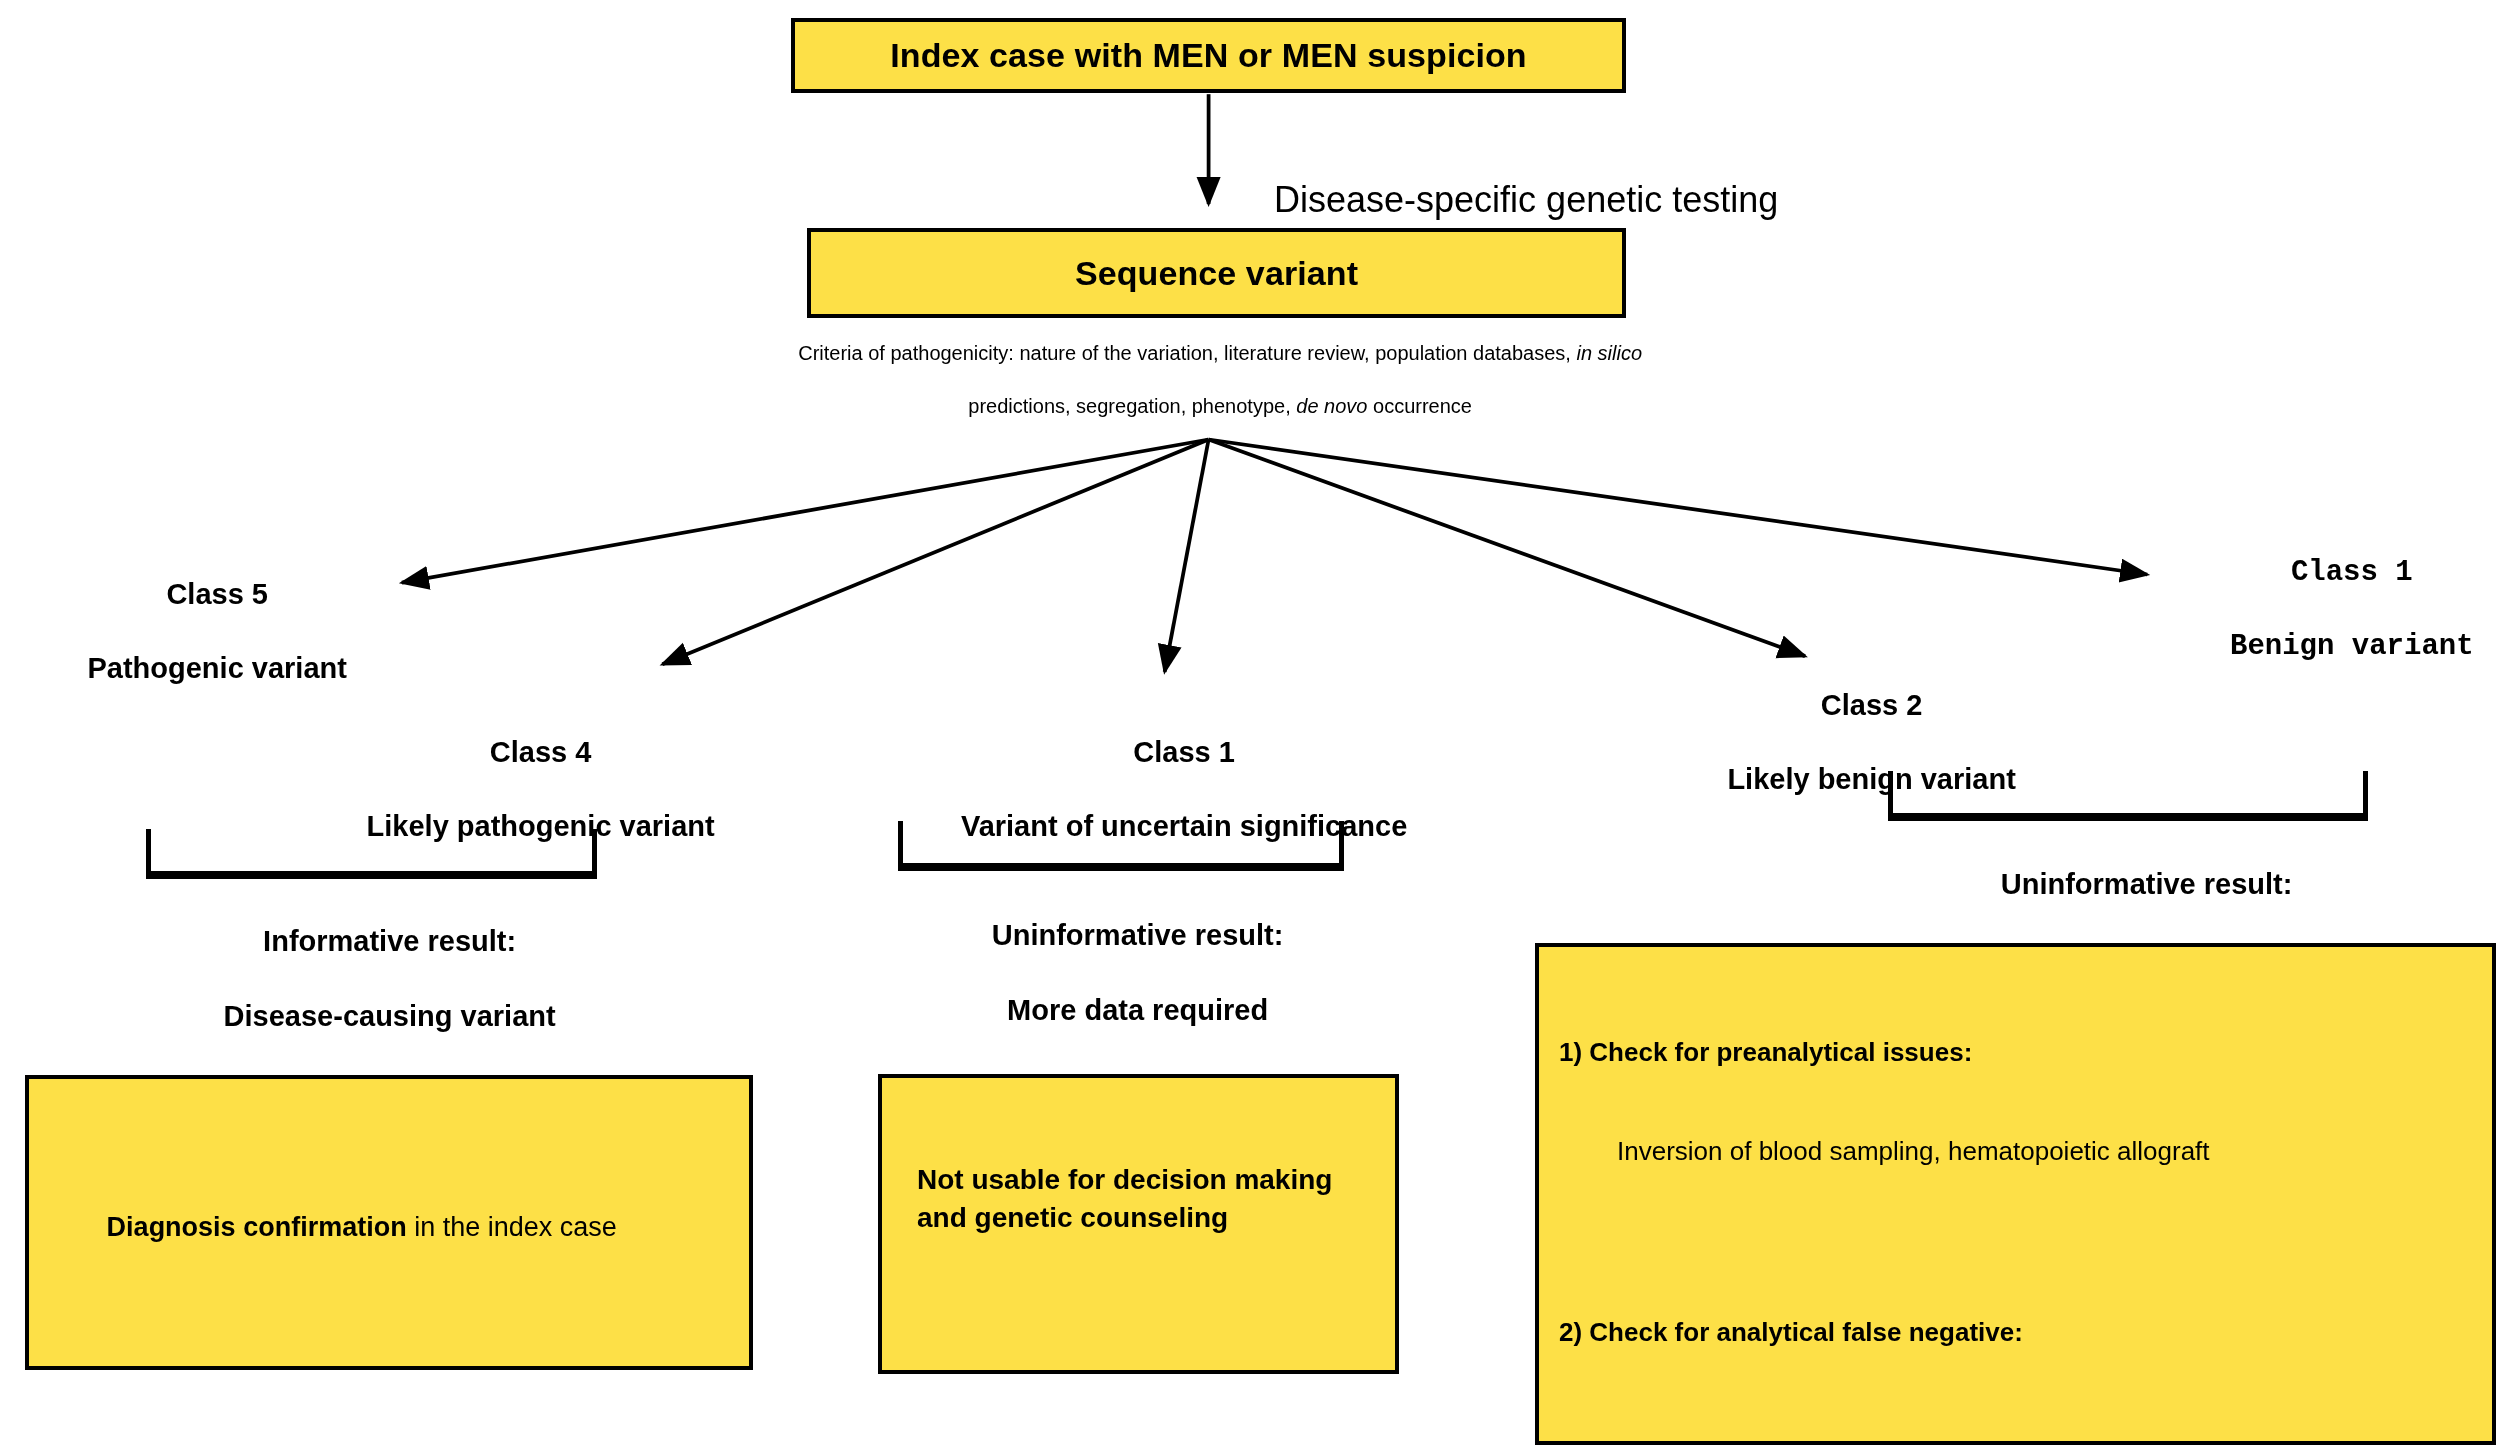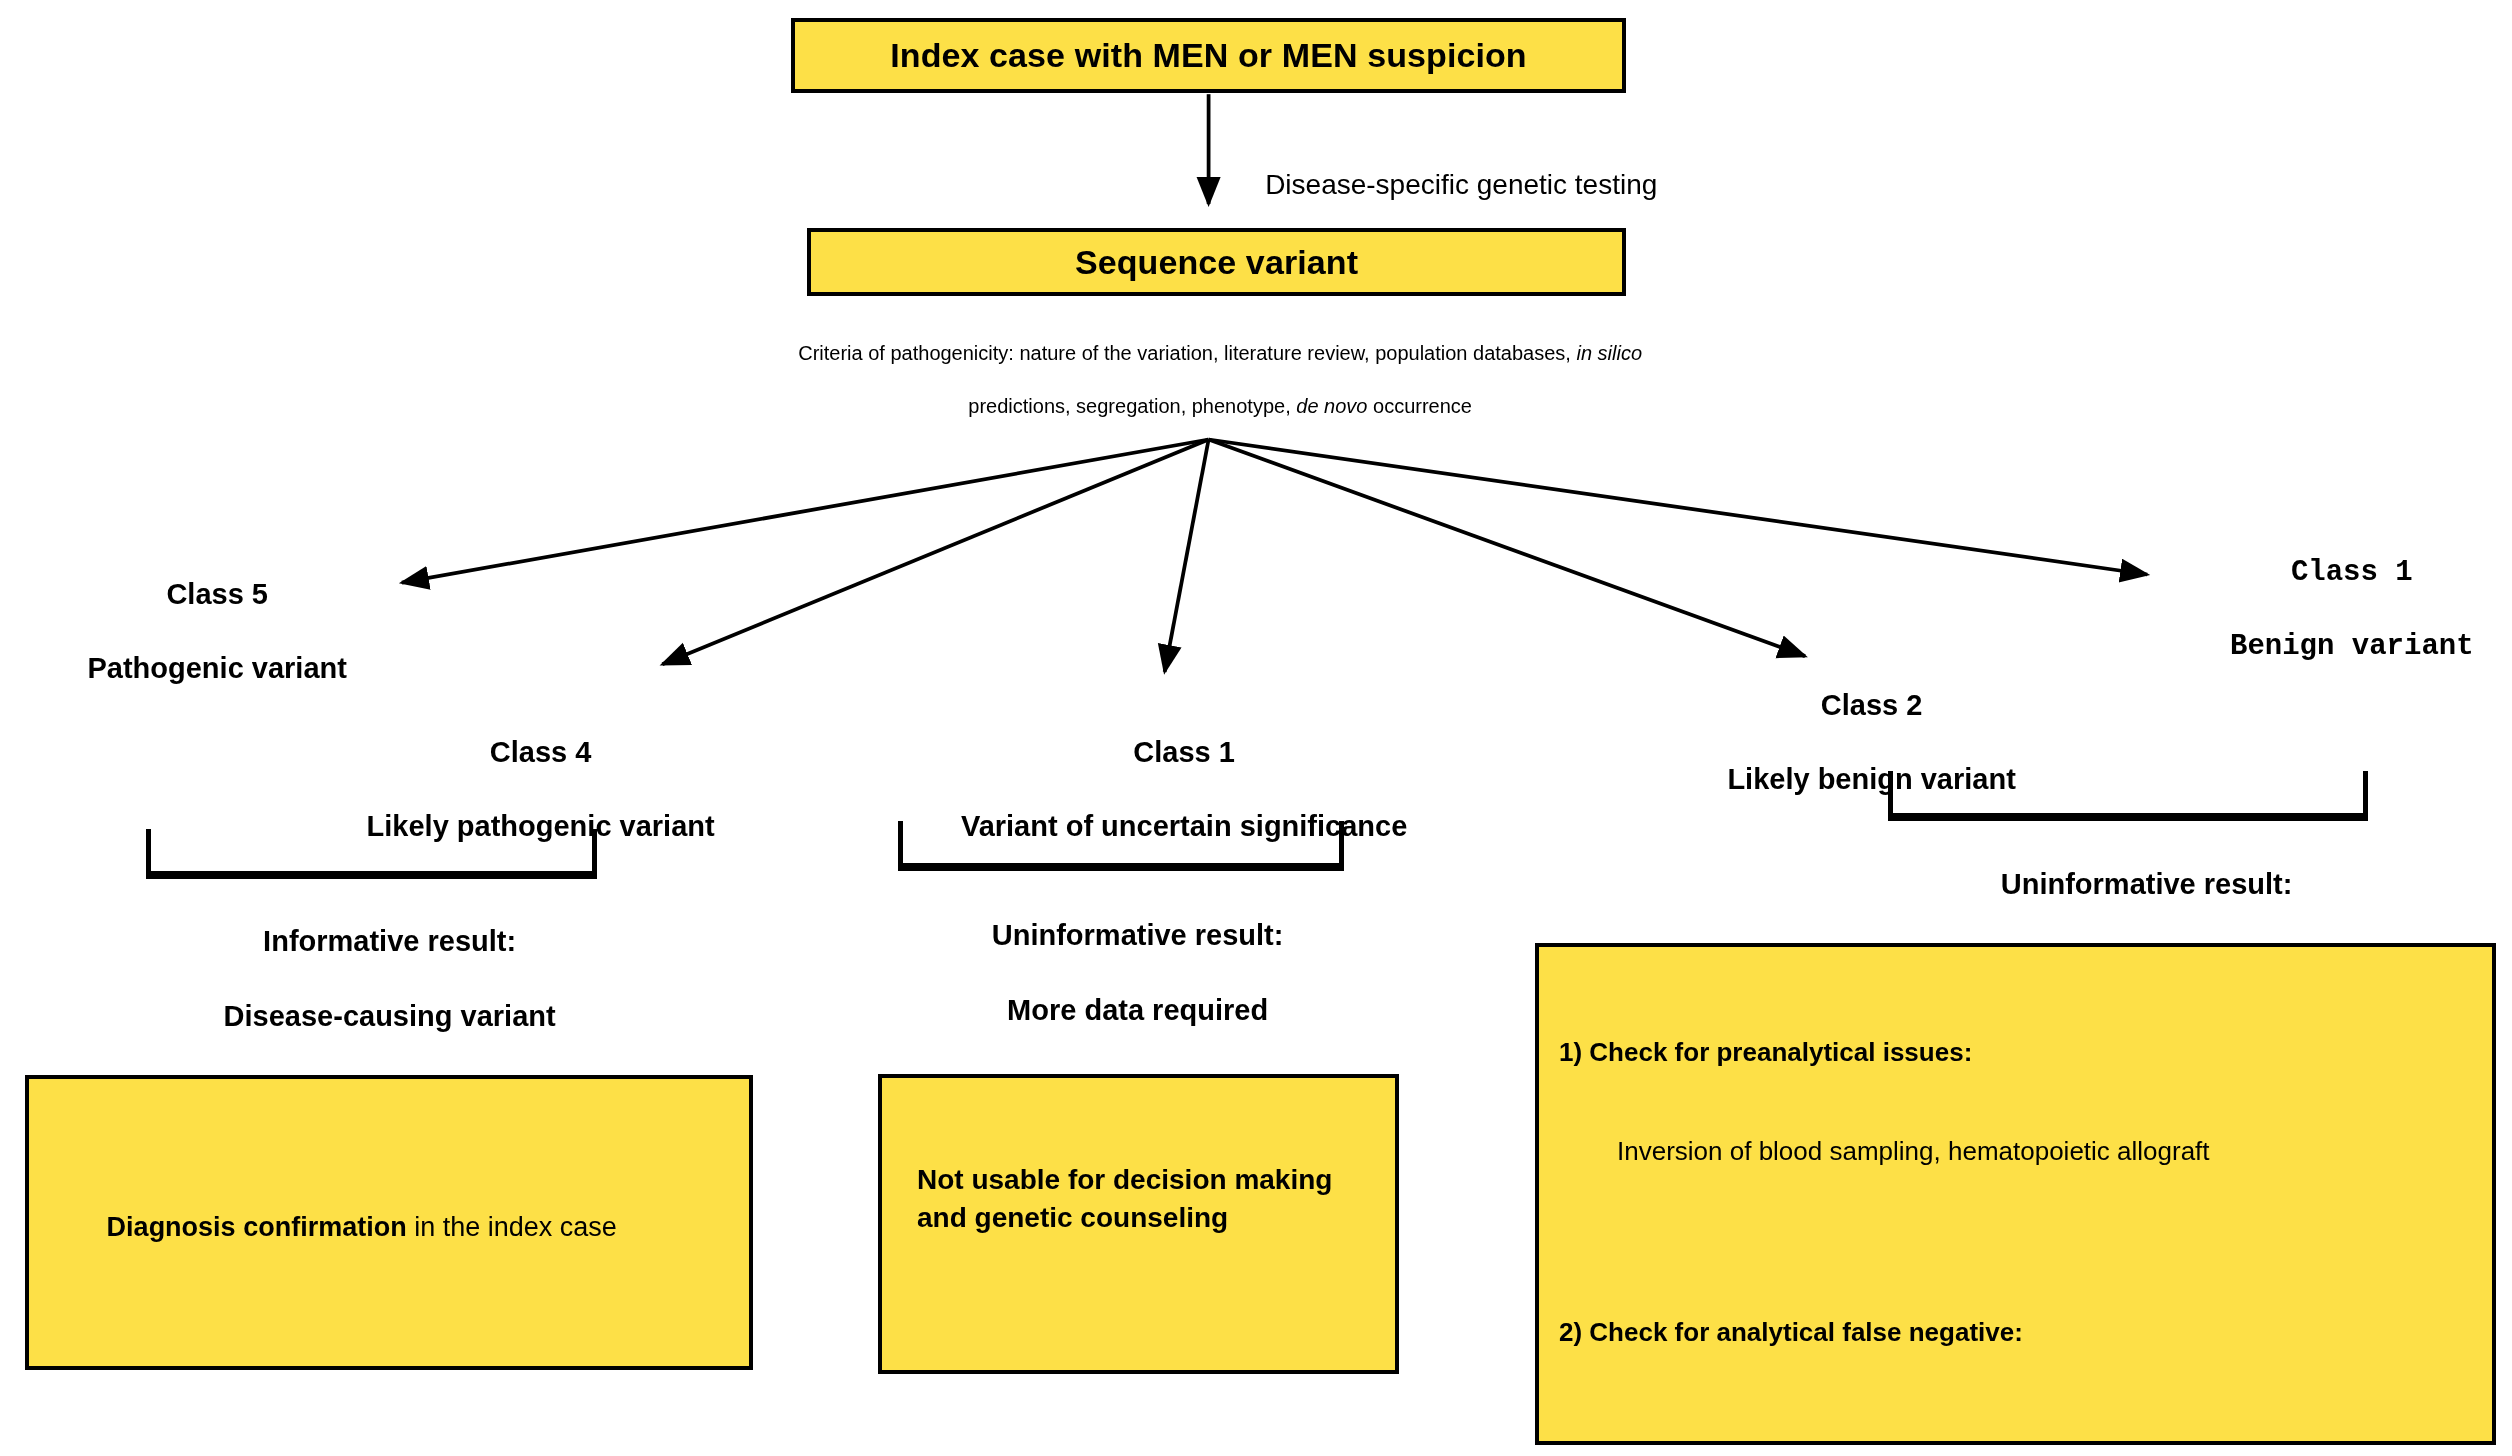--- a/index.html
+++ b/index.html
@@ -74,25 +74,25 @@
     <line x1="1925" y1="700" x2="1055" y2="1058" stroke="#000000" stroke-width="6" marker-end="url(#ah)"></line>
     <line x1="1925" y1="700" x2="1855" y2="1070" stroke="#000000" stroke-width="6" marker-end="url(#ah)"></line>
     <line x1="1925" y1="700" x2="2875" y2="1045" stroke="#000000" stroke-width="6" marker-end="url(#ah)"></line>
     <line x1="1925" y1="700" x2="3420" y2="915" stroke="#000000" stroke-width="6" marker-end="url(#ah)"></line>
   </svg>
 
   <div class="abs box box-title" style="left:791px; top:17.6px; width:835px; height:75px; font-size:34px;">
     <span>Index case with MEN or MEN suspicion</span>
   </div>
 
-  <div class="abs txt" style="left:1234px; top:137px; font-size:28px;">
+  <div class="abs txt" style="left:1234px; top:137px; font-size:36px;">
     <span>Disease-specific genetic testing</span>
   </div>
 
-  <div class="abs box box-title" style="left:807px; top:228px; width:819px; height:68px; font-size:34px;">
+  <div class="abs box box-title" style="left:807px; top:228px; width:819px; height:90px; font-size:34px;">
     <span>Sequence variant</span>
   </div>
 
   <div class="abs txt center" style="left:402px; top:314px; width:1614px; font-size:20px; line-height:1.32;">
     <span>Criteria of pathogenicity: nature of the variation, literature review, population databases, </span><span class="ital">in silico</span><br>
     <span>predictions, segregation, phenotype, </span><span class="ital">de novo</span><span> occurrence</span>
   </div>
 
   <div class="abs txt center bold" style="left:12.6px; top:539px; width:377px; font-size:29px; line-height:1.28;">
     <span>Class 5</span><br>

